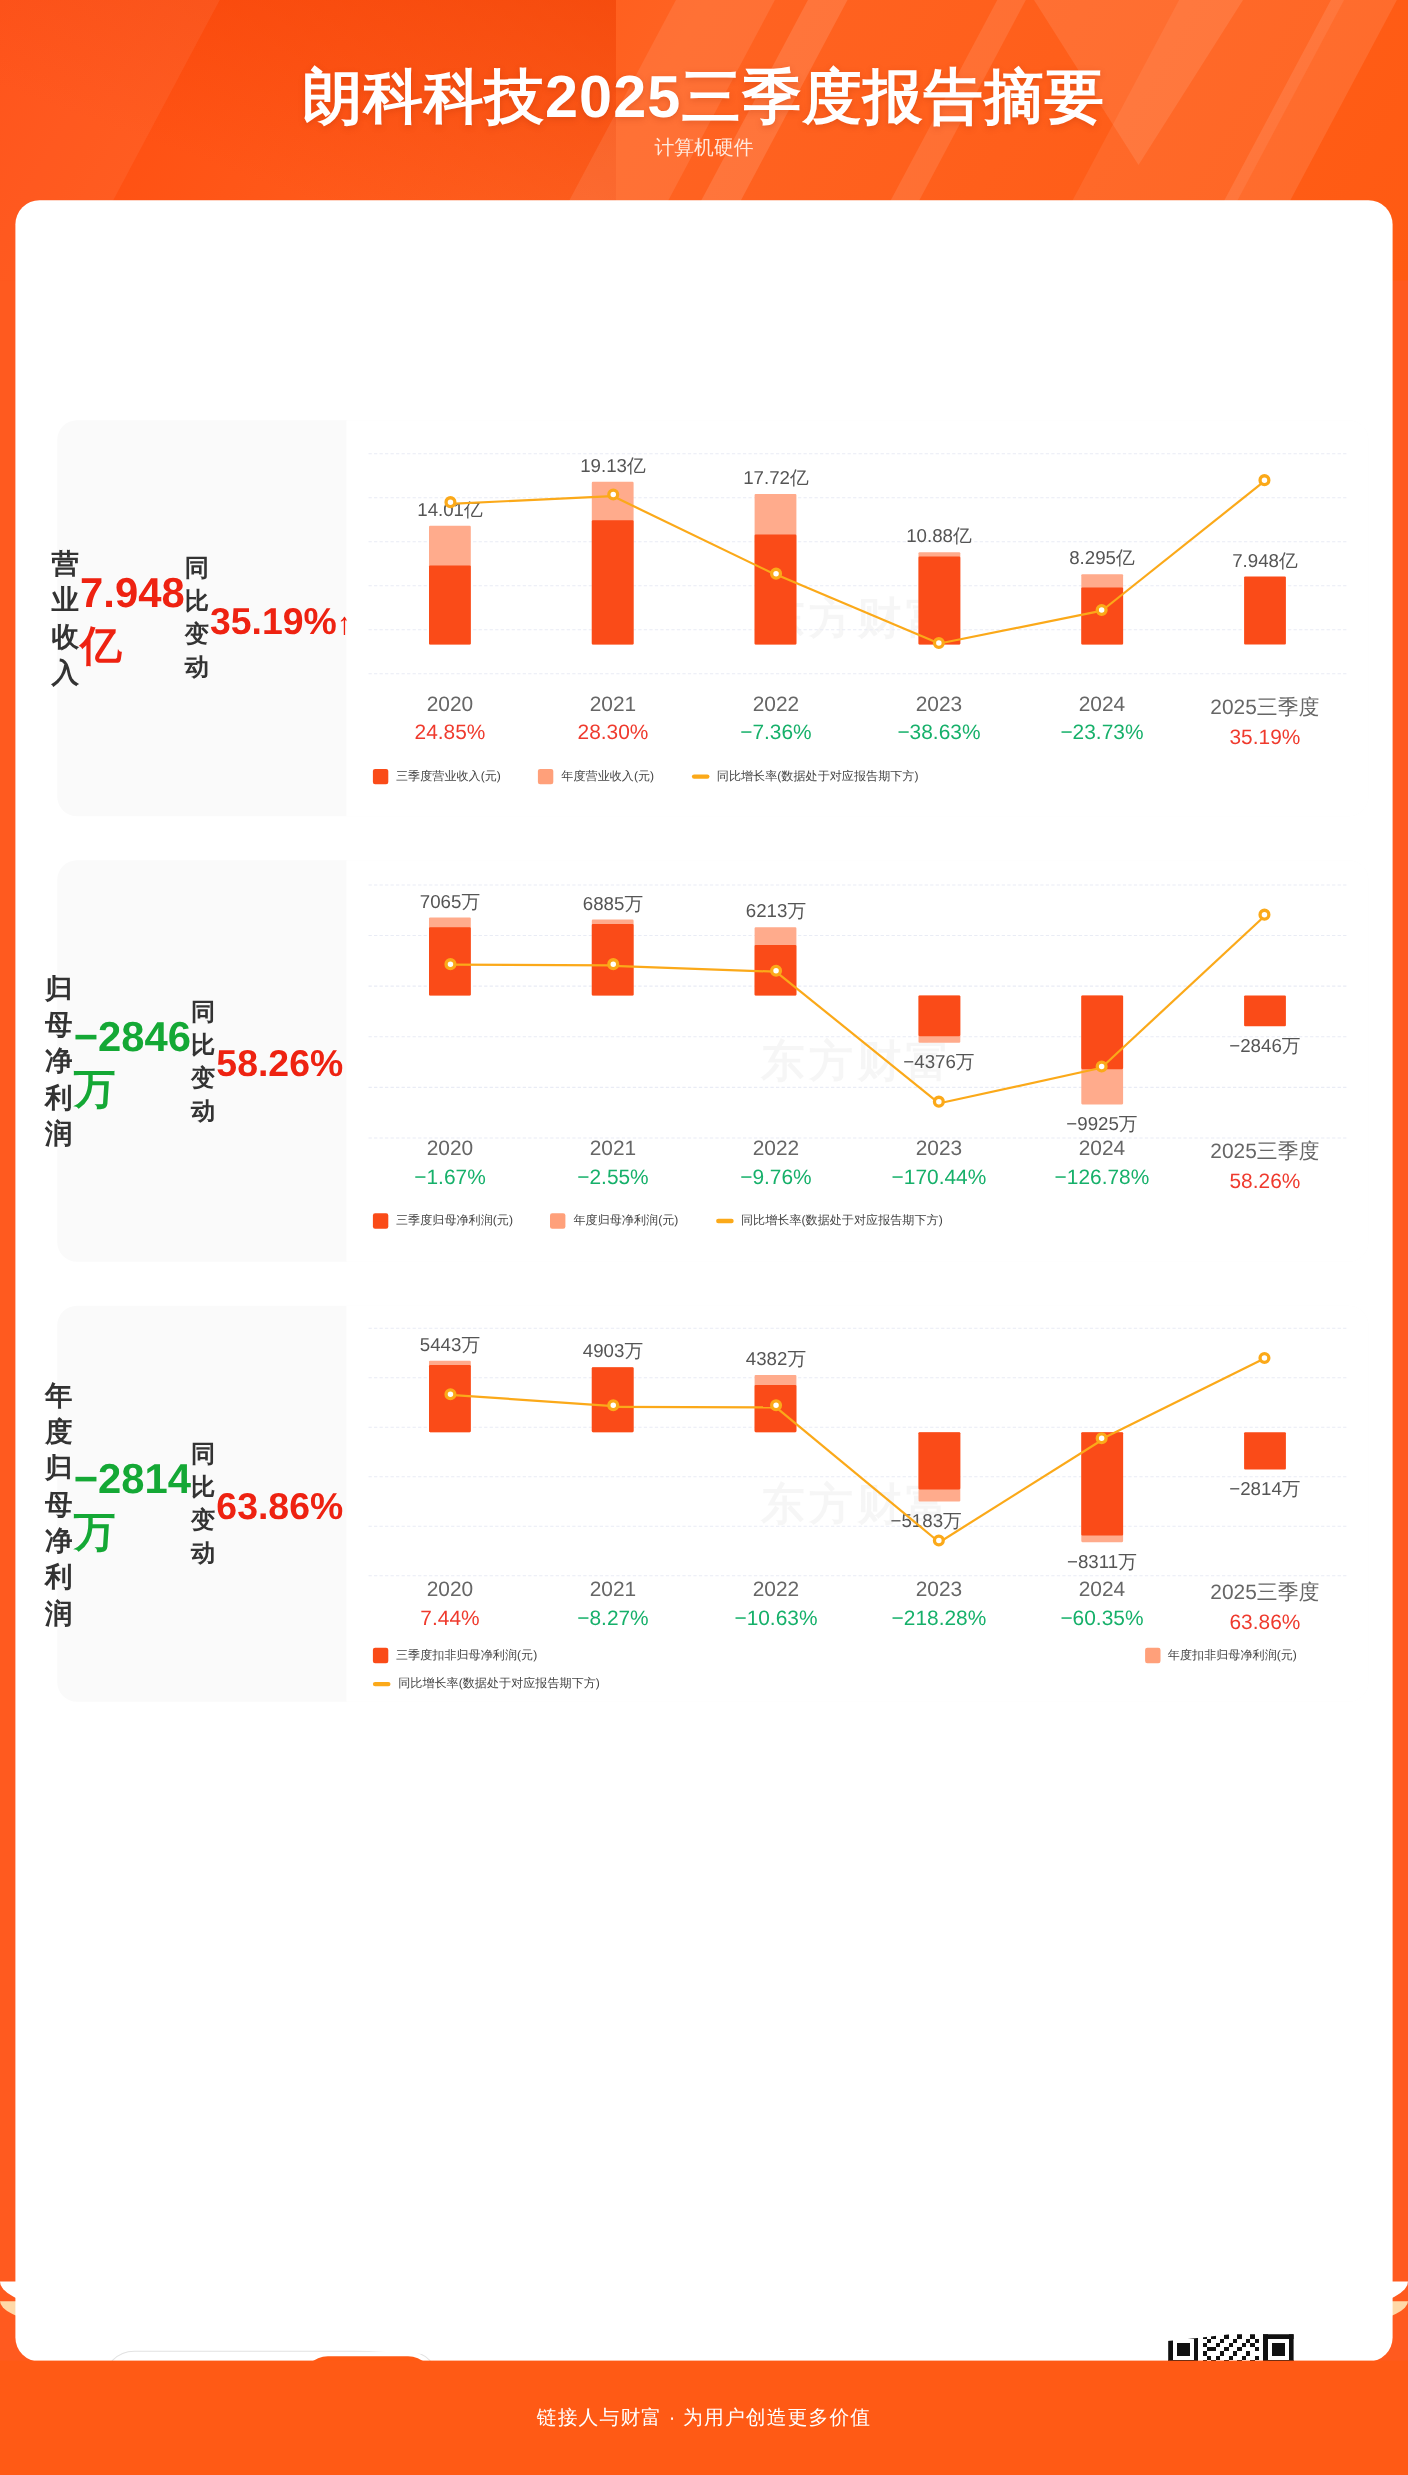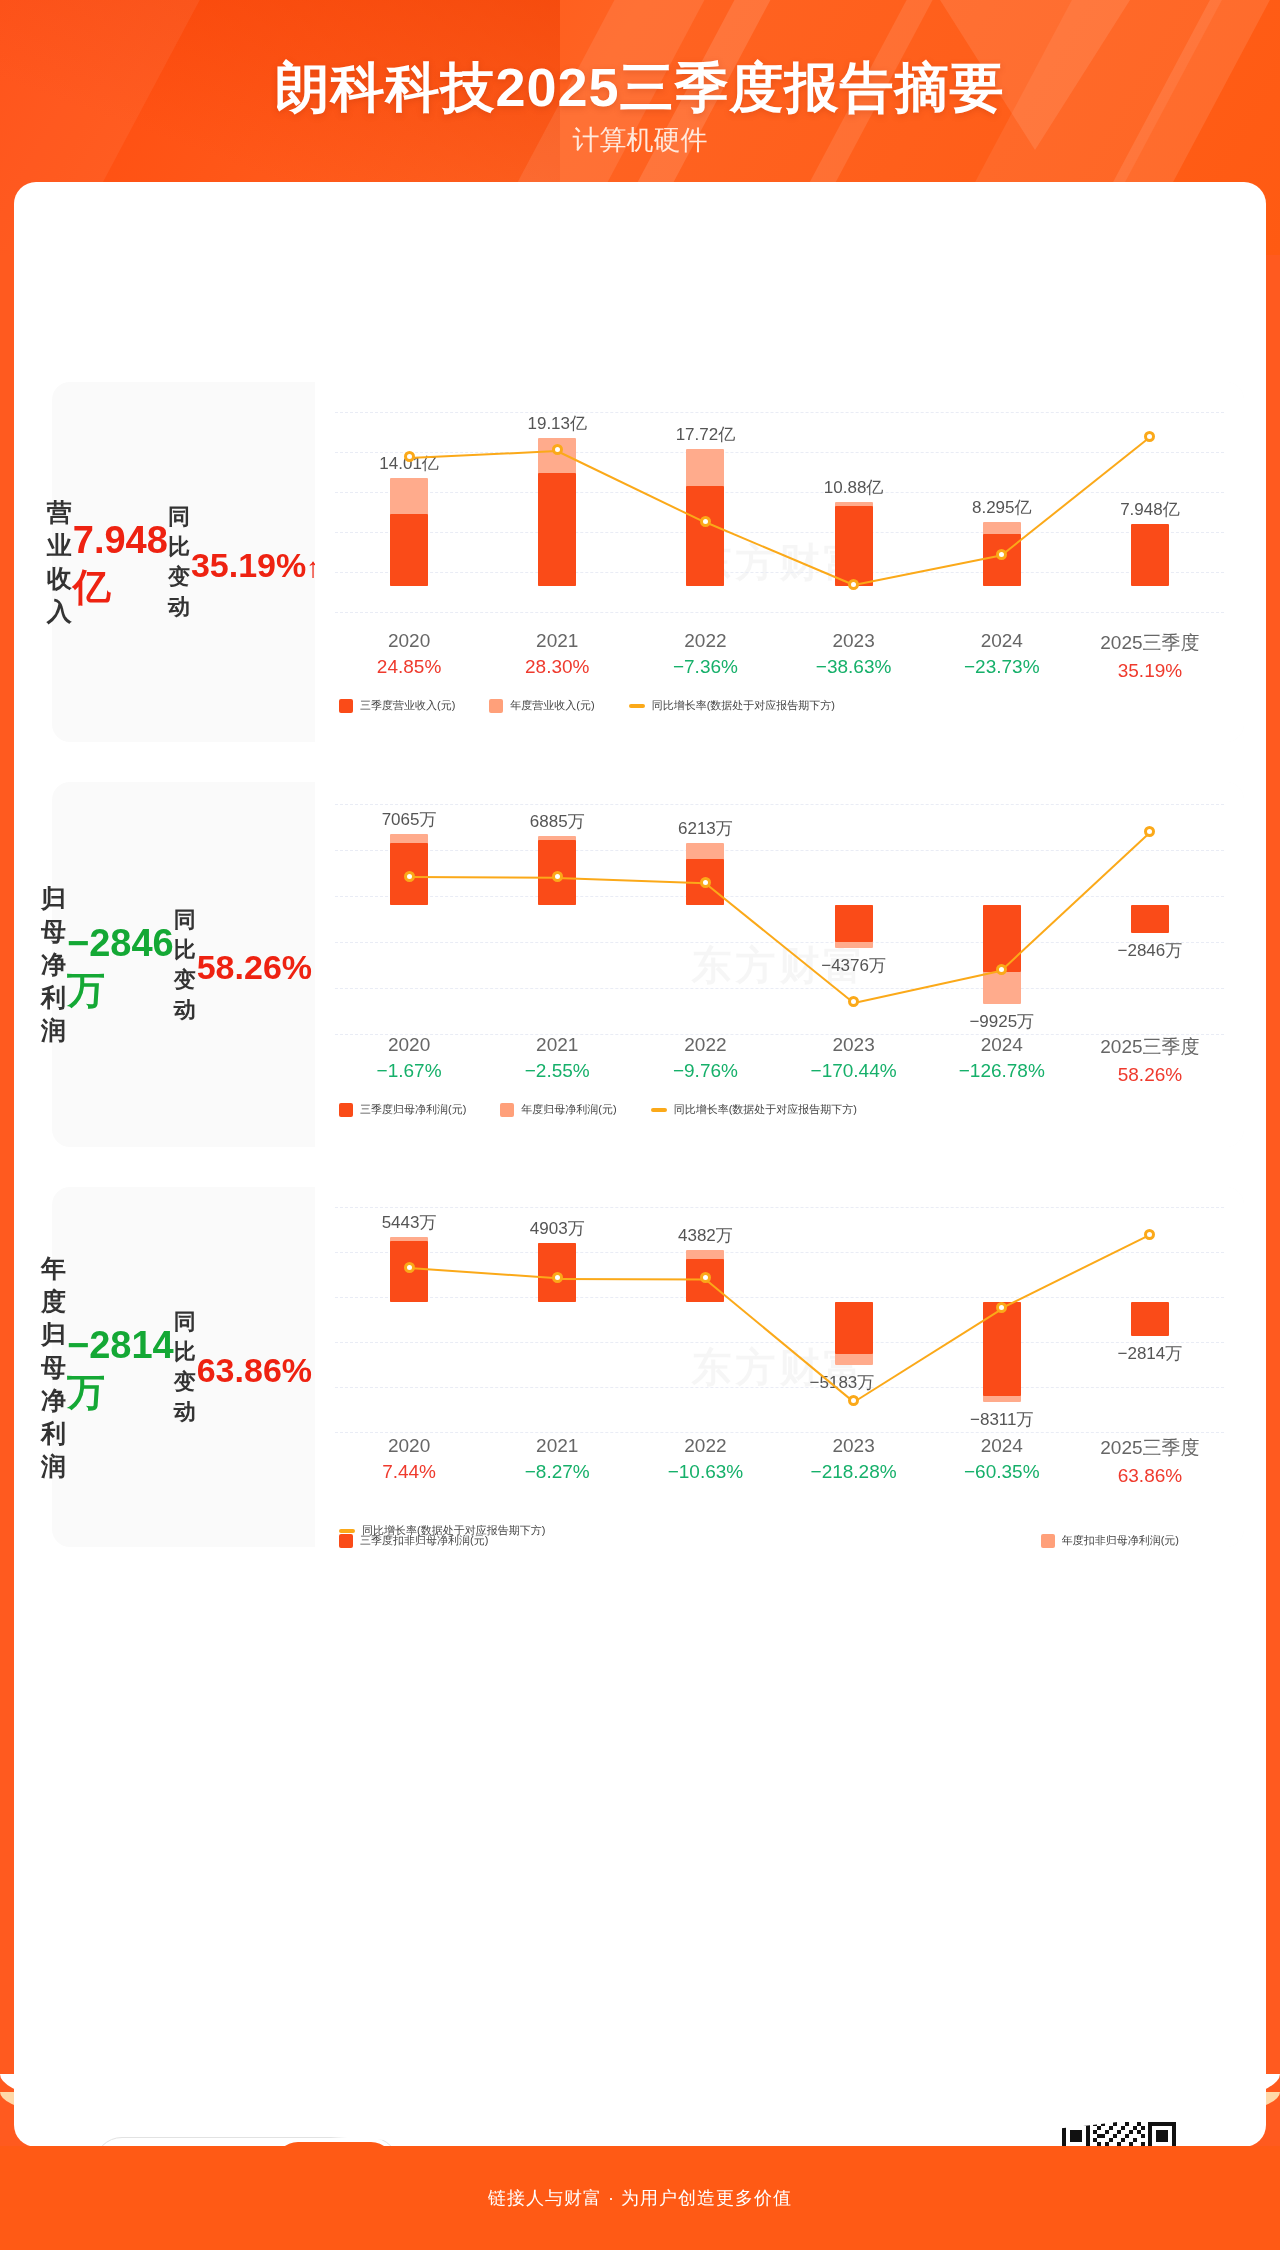--- a/index.html
+++ b/index.html
@@ -31,21 +31,21 @@
     border-left:95px solid transparent; border-right:95px solid transparent;
     border-top:150px solid rgba(255,255,255,0.10);
   }
   .title {
     position:absolute; left:0; right:0; top:52px; text-align:center;
     color:#fff; font-size:54px; font-weight:bold; letter-spacing:1px;
     text-shadow:0 2px 6px rgba(160,40,0,0.25);
   }
   .subtitle {
     position:absolute; left:0; right:0; top:122px; text-align:center;
-    color:#ffe9dd; font-size:27px; font-weight:normal;
+    color:#ffe9dd; font-size:18px; font-weight:normal;
   }
   
   .sheet {
     position:absolute; left:14px; top:182px; width:1252px; height:1965px;
     background:#fff; border-radius:22px;
   }
   .bottom-wave {
     position:absolute; left:0; bottom:104px; width:1280px; height:72px;
     background:#fff; border-radius:0 0 50% 50%/0 0 100% 100%;
   }
@@ -391,21 +391,21 @@
             </div>
             <div class="xcell">
               <span class="yr">2024</span>
               <span class="pc down">−60.35%</span>
             </div>
             <div class="xcell">
               <span class="yr">2025三季度</span>
               <span class="pc up">63.86%</span>
             </div>
           </div>
-          <div class="legend" style="left: 24px; top: 310px; width: 840px; justify-content: space-between; margin-top: 36px;">
+          <div class="legend" style="left: 24px; top: 310px; width: 840px; justify-content: space-between;">
             <div class="lg-item" style="margin-right: 0px;">
               <span class="lg-sw dark"></span>
               <span>三季度扣非归母净利润(元)</span>
             </div>
             <div class="lg-item" style="margin-right: 0px;">
               <span class="lg-sw light"></span>
               <span>年度扣非归母净利润(元)</span>
             </div>
           </div>
           <div class="legend" style="left: 24px; top: 336px;">

